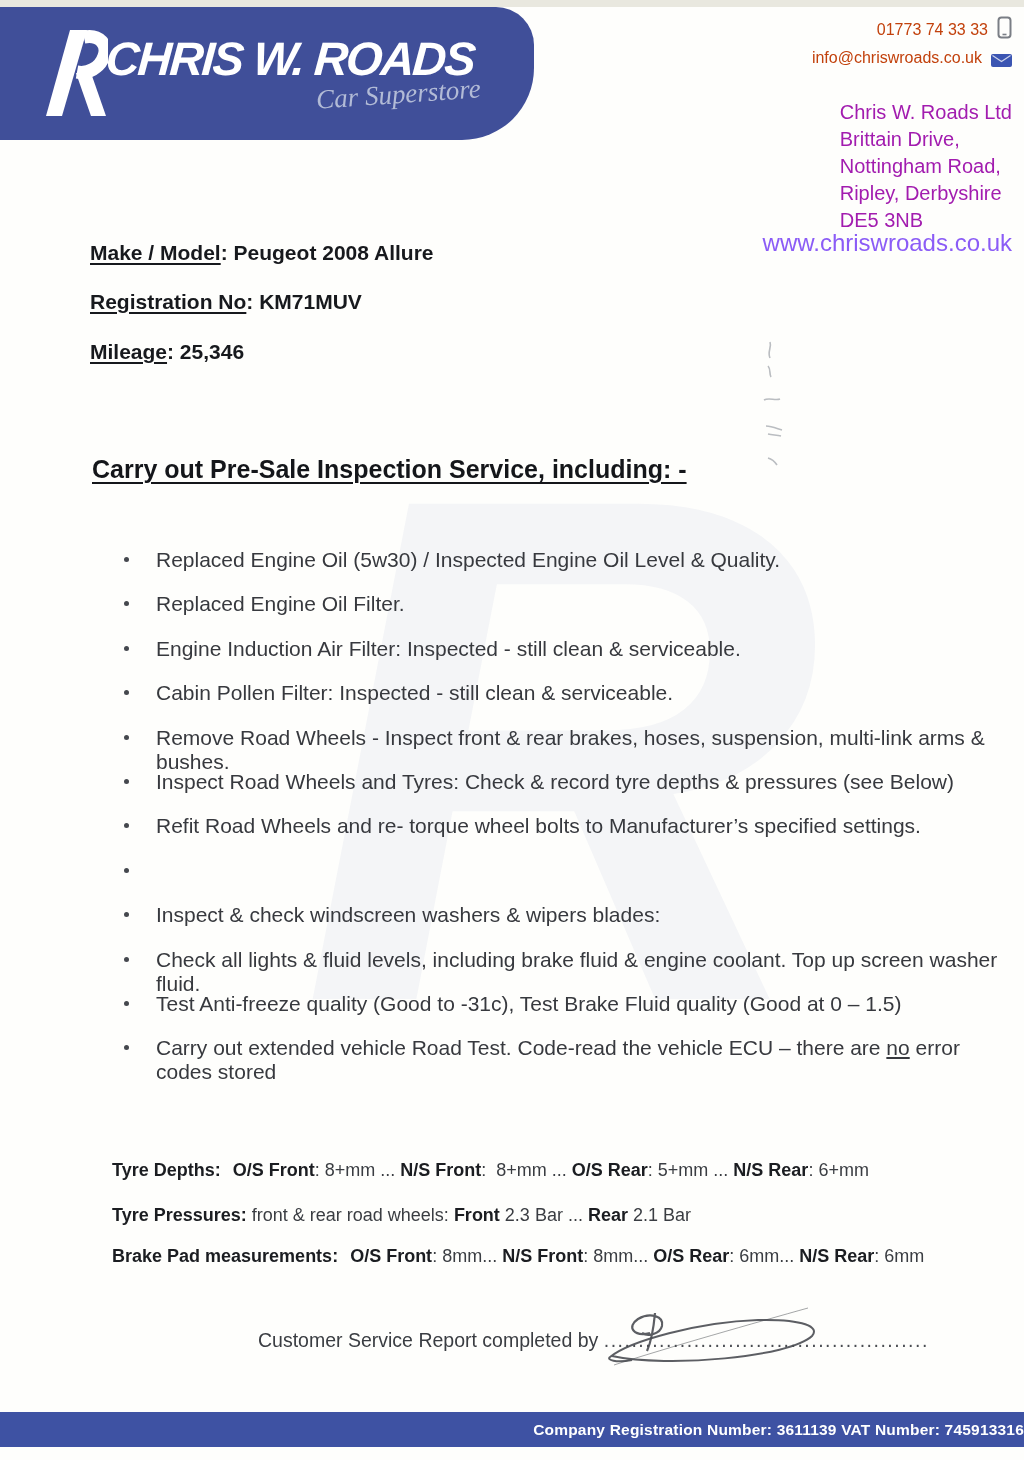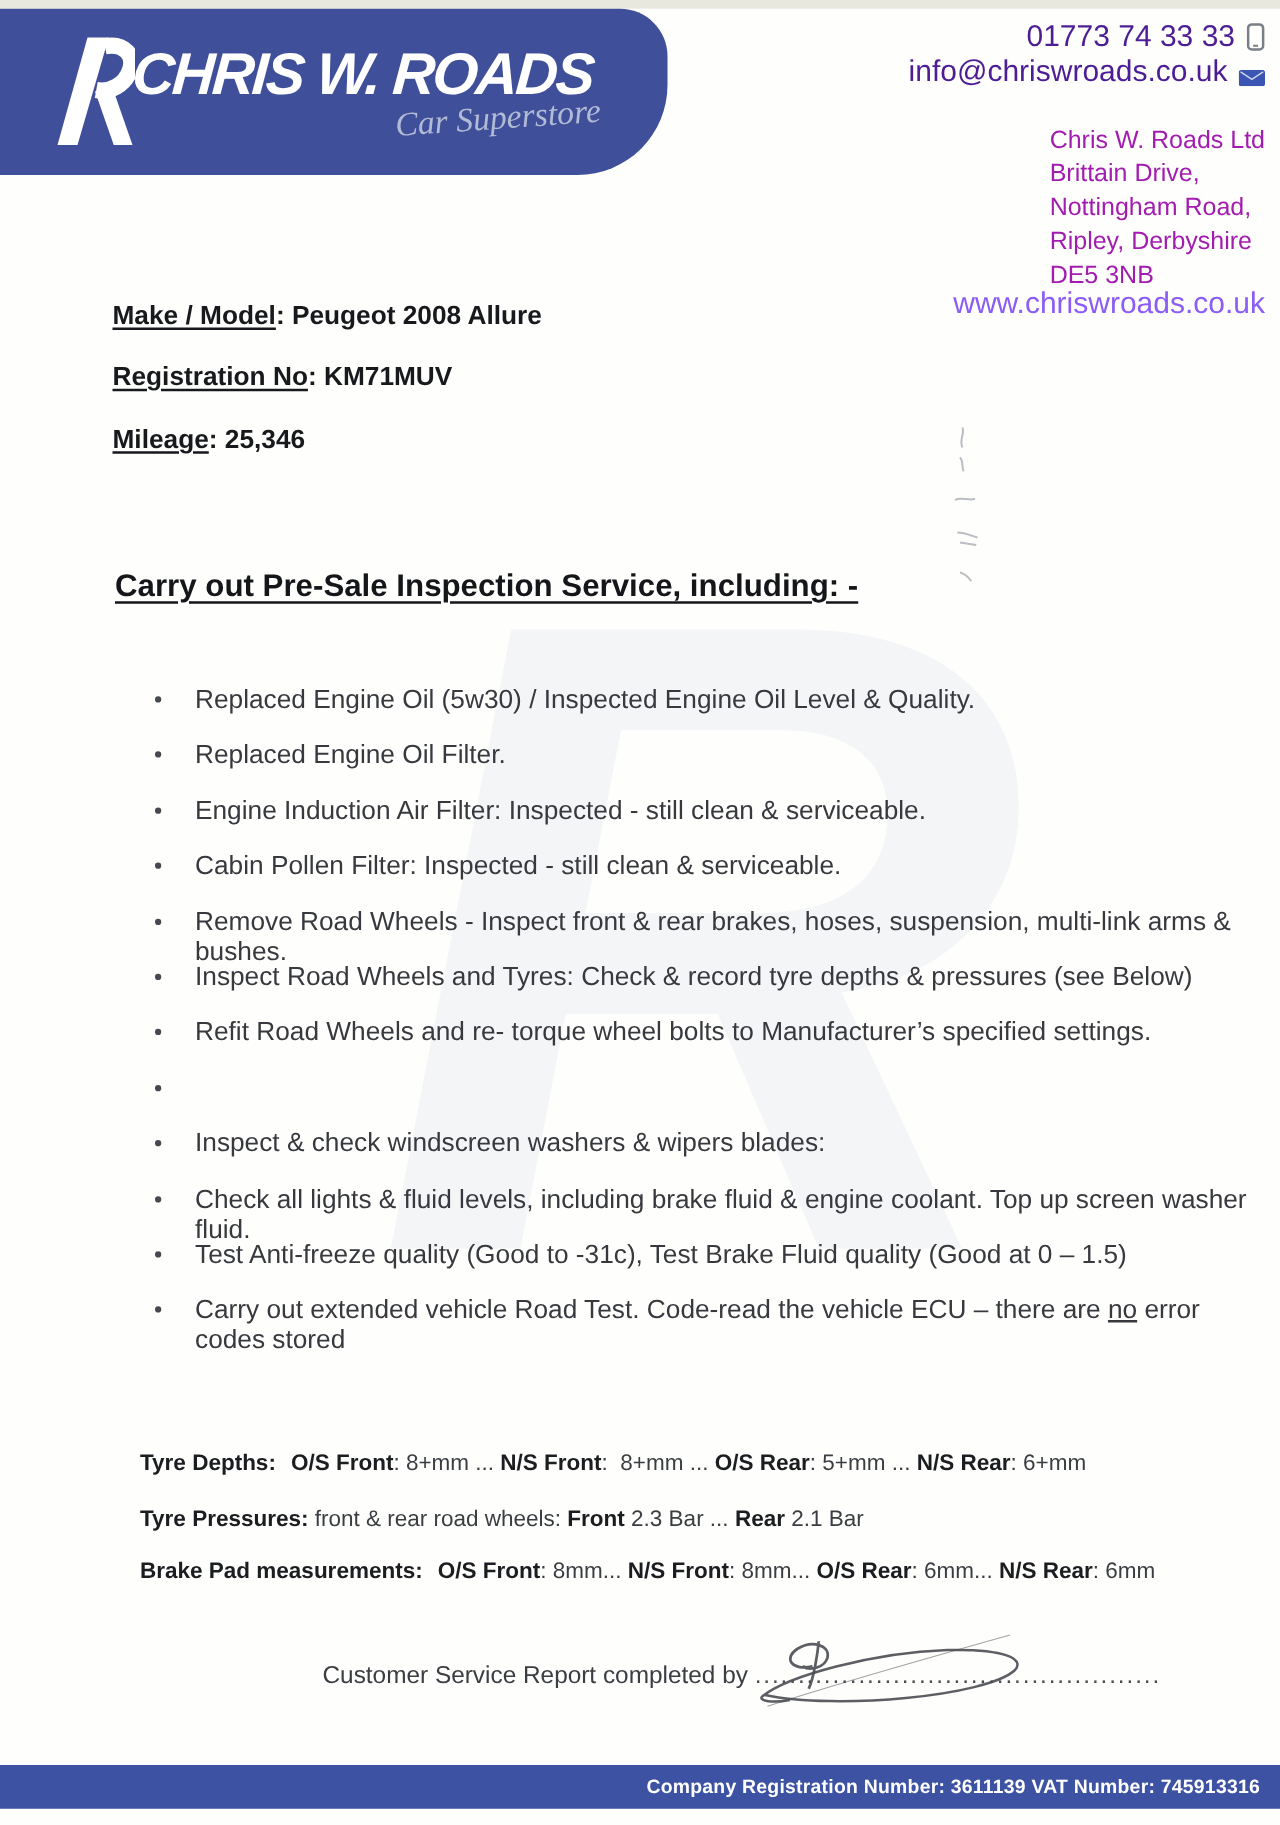--- a/index.html
+++ b/index.html
@@ -24,21 +24,21 @@
     white-space:nowrap;
   }
   .brand-tagline {
     position:absolute; left:316px; top:72px;
     font-family:"Liberation Serif", serif; font-style:italic;
     font-size:27px; color:#b2bbd6; transform:rotate(-4deg);
     white-space:nowrap;
   }
 
   
-  .contact { position:absolute; top:16px; right:12px; text-align:right; color:#4c1d95; font-size:24px; line-height:28px; }
+  .contact { position:absolute; top:16px; right:12px; text-align:right; color:#c2410c; font-size:16px; line-height:28px; }
   .contact-row { white-space:nowrap; }
   .contact-row svg { vertical-align:-4px; margin-left:9px; }
   .address { position:absolute; top:99px; right:12px; text-align:left; color:#a21caf; font-size:20px; line-height:27px; }
   .website { position:absolute; top:229px; right:12px; text-align:right; color:#8b5cf6; font-size:24px; }
 
   
   .vrow { position:absolute; left:90px; font-weight:bold; font-size:21px; color:#17191d; white-space:pre; }
   .vrow .vlabel { text-decoration:underline; text-decoration-thickness:2px; text-underline-offset:3px; }
   .vrow-1 { top:241px; } .vrow-2 { top:290px; } .vrow-3 { top:340px; }
 
@@ -66,21 +66,21 @@
   
   .sig { position:absolute; left:258px; top:1329px; font-size:19.5px; color:#3a3d42; white-space:pre; }
   .sig .dots { letter-spacing:1.5px; color:#4a4d52; }
   .sig-scribble { position:absolute; left:598px; top:1286px; }
 
   
   .footer {
     position:absolute; left:0; top:1412px; width:1024px; height:35px;
     background:#3e52a3; text-align:right;
   }
-  .footer-text { line-height:35px; padding-right:16px; color:#ffffff; font-weight:bold; font-size:15.5px; letter-spacing:0.2px; }
+  .footer-text { line-height:35px; color:#ffffff; font-weight:bold; font-size:15.5px; letter-spacing:0.2px; }
 
   
   .watermark {
     position:absolute; left:300px; top:390px;
     font-size:720px; line-height:1; font-weight:bold; font-style:italic;
     color:rgba(65,81,157,0.05); pointer-events:none; user-select:none;
   }
 
   
   .smudges { position:absolute; left:752px; top:336px; }

